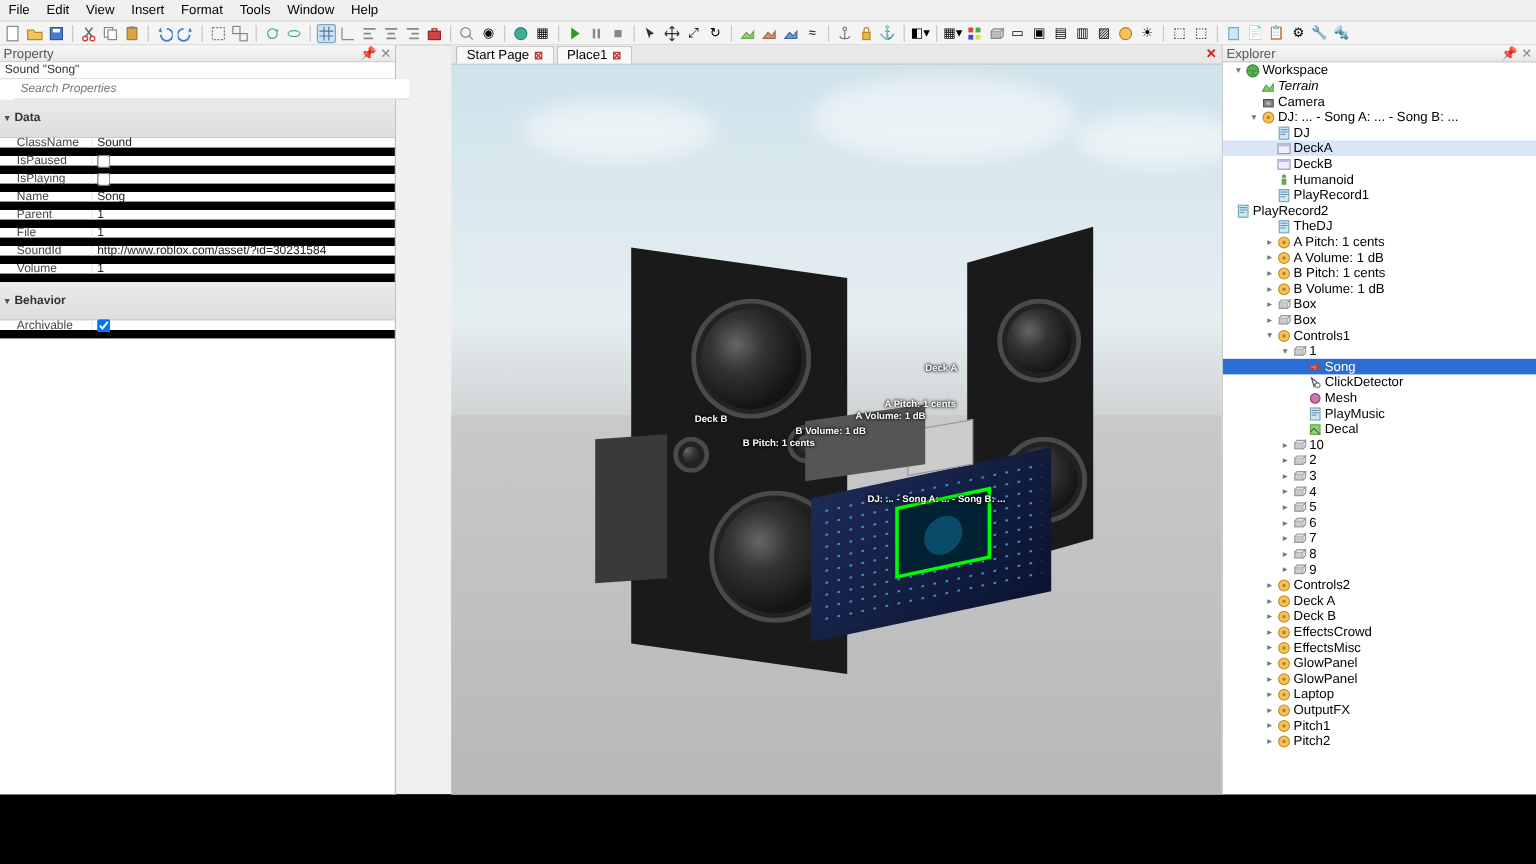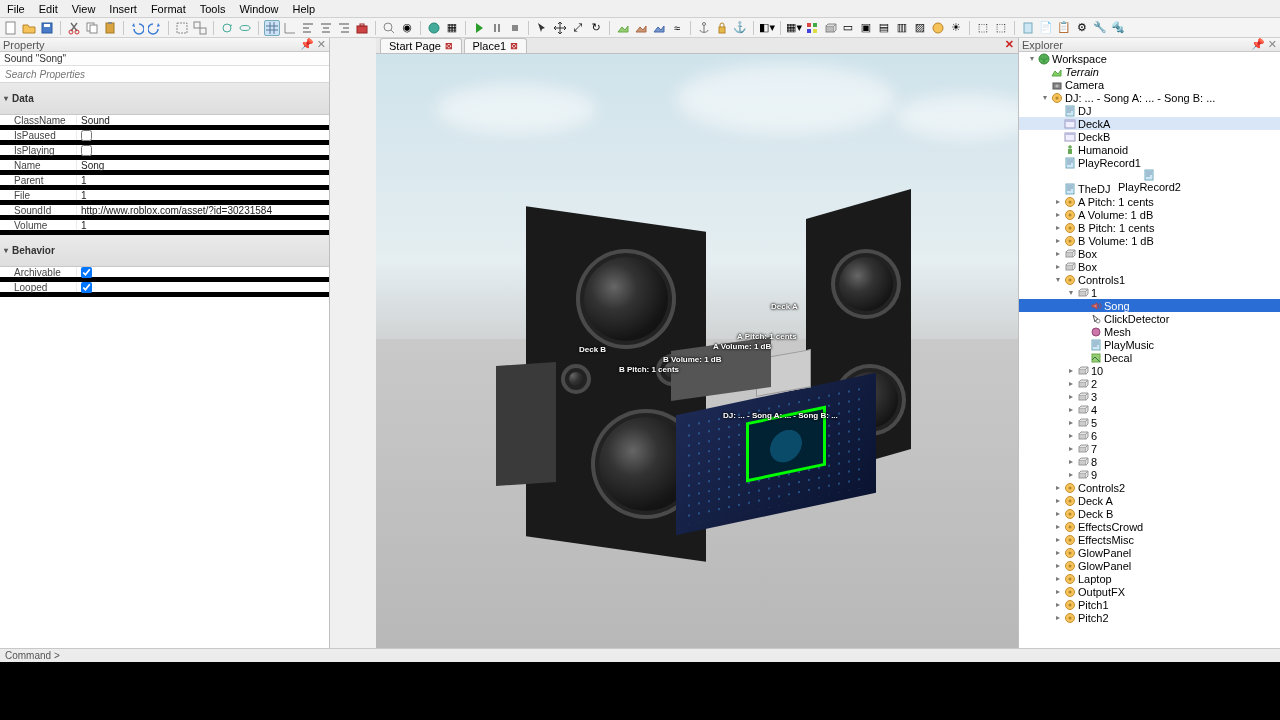--- a/index.html
+++ b/index.html
@@ -8,24 +8,24 @@
 .menubar { height: 18px; background: #f0f0f0; display: flex; align-items: center; padding: 0 0; border-bottom: 1px solid #d0d0d0; }
 .menubar span { padding: 2px 7px; cursor: default; }
 .toolbar { height: 20px; background: #f4f4f4; border-bottom: 1px solid #d0d0d0; display: flex; align-items: center; padding: 1px 3px; gap: 2px; }
 .tbtn { width: 16px; height: 16px; display: inline-flex; align-items: center; justify-content: center; border-radius: 2px; }
 .sep { width: 1px; height: 14px; background: #c8c8c8; margin: 0 3px; }
 .body { flex: 1; display: flex; min-height: 0; }
 .left { width: 330px; display: flex; flex-direction: column; border-right: 1px solid #bfbfbf; background: #fff; }
 .panel-hdr { height: 14px; background: linear-gradient(#f7f7f7,#e8e8e8); border-bottom: 1px solid #c8c8c8; display: flex; align-items: center; justify-content: space-between; padding: 0 3px; font-size: 10px; color: #555; }
 .panel-hdr .ctrls span { margin-left: 3px; color: #888; cursor: pointer; }
 .soundname { height: 14px; padding: 0 4px; font-size: 10px; color: #333; background: #fdfdfd; border-bottom: 1px solid #e0e0e0; line-height: 14px; }
-.search { height: 17px; border: none; border-bottom: 1px solid #d8d8d8; padding: 0 5px; font-size: 10px; color: #888; outline: none; width: 100%; font-style: italic; }
+.search { height: 17px; border: none; border-bottom: 1px solid #d8d8d8; padding: 0 5px; font-size: 10px; color: #888; outline: none; width: 100%; font-style: italic; margin-left: 12px; }
 .section { height: 32px; background: linear-gradient(#eaeaea,#dedede); border-bottom: 1px solid #c8c8c8; display: flex; align-items: center; padding: 0 4px; font-weight: bold; font-size: 10px; color: #333; }
 .section::before { content: "▾"; font-size: 8px; margin-right: 4px; color: #555; }
-.prop-row { display: flex; height: 15px; border-bottom: 5px solid #000000; align-items: flex-start; }
+.prop-row { display: flex; height: 15px; border-bottom: 7px solid #000000; align-items: center; }
 .prop-name { width: 76px; padding-left: 14px; font-size: 10px; color: #444; }
 .prop-val { flex: 1; padding-left: 4px; font-size: 10px; color: #222; border-left: 1px solid #ececec; height: 100%; display: flex; align-items: center; }
 .prop-val input[type=checkbox] { width: 11px; height: 11px; }
 .center { flex: 1; display: flex; flex-direction: column; background: #fff; min-width: 0; margin-left: 46px; }
 .tabs { height: 16px; background: #e8e8e8; border-bottom: 1px solid #c0c0c0; display: flex; align-items: flex-end; padding-left: 4px; }
 .tab { height: 15px; padding: 0 8px; background: #f8f8f8; border: 1px solid #c0c0c0; border-bottom: none; border-radius: 3px 3px 0 0; margin-right: 2px; display: flex; align-items: center; gap: 4px; font-size: 10px; }
 .tab .x { color: #b33; font-weight: bold; font-size: 9px; }
 .closeview { margin-left: auto; margin-right: 4px; margin-bottom: 2px; color: #c22; font-weight: bold; cursor: pointer; }
 .viewport { flex: 1; position: relative; background: linear-gradient(#cfe3eb 0%, #e5eef1 35%, #c5c5c5 55%, #bdbdbd 100%); overflow: hidden; }
 .ground { position: absolute; left: 0; right: 0; top: 48%; bottom: 0; background: linear-gradient(#c9c9c9, #b8b8b8); }
@@ -335,26 +335,20 @@
             <div class="prop-name">Volume</div>
             <div class="prop-val">1</div>
           </div>
           <div class="section">Behavior</div>
           <div class="prop-row">
             <div class="prop-name">Archivable</div>
             <div class="prop-val">
               <input type="checkbox" checked="" style="">
             </div>
           </div>
-          <div class="prop-row">
-            <div class="prop-name">Looped</div>
-            <div class="prop-val">
-              <input type="checkbox" checked="" style="">
-            </div>
-          </div>
         </div>
     </div>
 
     <div class="center">
       <div class="tabs">
         <div id="tabs-host" style="display:flex">
             <div class="tab">
               <span>Start Page</span>
               <span class="x">⊠</span>
             </div>
@@ -491,21 +485,21 @@
           <div class="tree-row" style="padding-left: 34px;">
             <span class="arr"> </span>
             <span class="ic">
               <svg width="12" height="12">
                 <rect x="2" y="1" width="8" height="10" fill="#cde7f5" stroke="#7ab"></rect>
                 <path d="M3 3h6M3 5h6M3 7h4" stroke="#579" stroke-width=".7"></path>
               </svg>
             </span>
             <span>PlayRecord1</span>
           </div>
-          <div class="tree-row" style=" flex-direction: column;">
+          <div class="tree-row" style="">
             <span class="arr"> </span>
             <span class="ic">
               <svg width="12" height="12">
                 <rect x="2" y="1" width="8" height="10" fill="#cde7f5" stroke="#7ab"></rect>
                 <path d="M3 3h6M3 5h6M3 7h4" stroke="#579" stroke-width=".7"></path>
               </svg>
             </span>
             <span>PlayRecord2</span>
           </div>
           <div class="tree-row" style="padding-left: 34px;">
@@ -844,16 +838,15 @@
                 <circle cx="6" cy="6" r="4.5" fill="#f5c35a" stroke="#c89030"></circle>
                 <circle cx="6" cy="6" r="1.5" fill="#b8862a"></circle>
               </svg>
             </span>
             <span>Pitch2</span>
           </div>
         </div>
     </div>
   </div>
 
-  <div class="cmdbar">Command &gt;</div>
 </div>
 <div class="letterbox"></div>
 <div class="letterbox"></div>
 
 </body></html>

